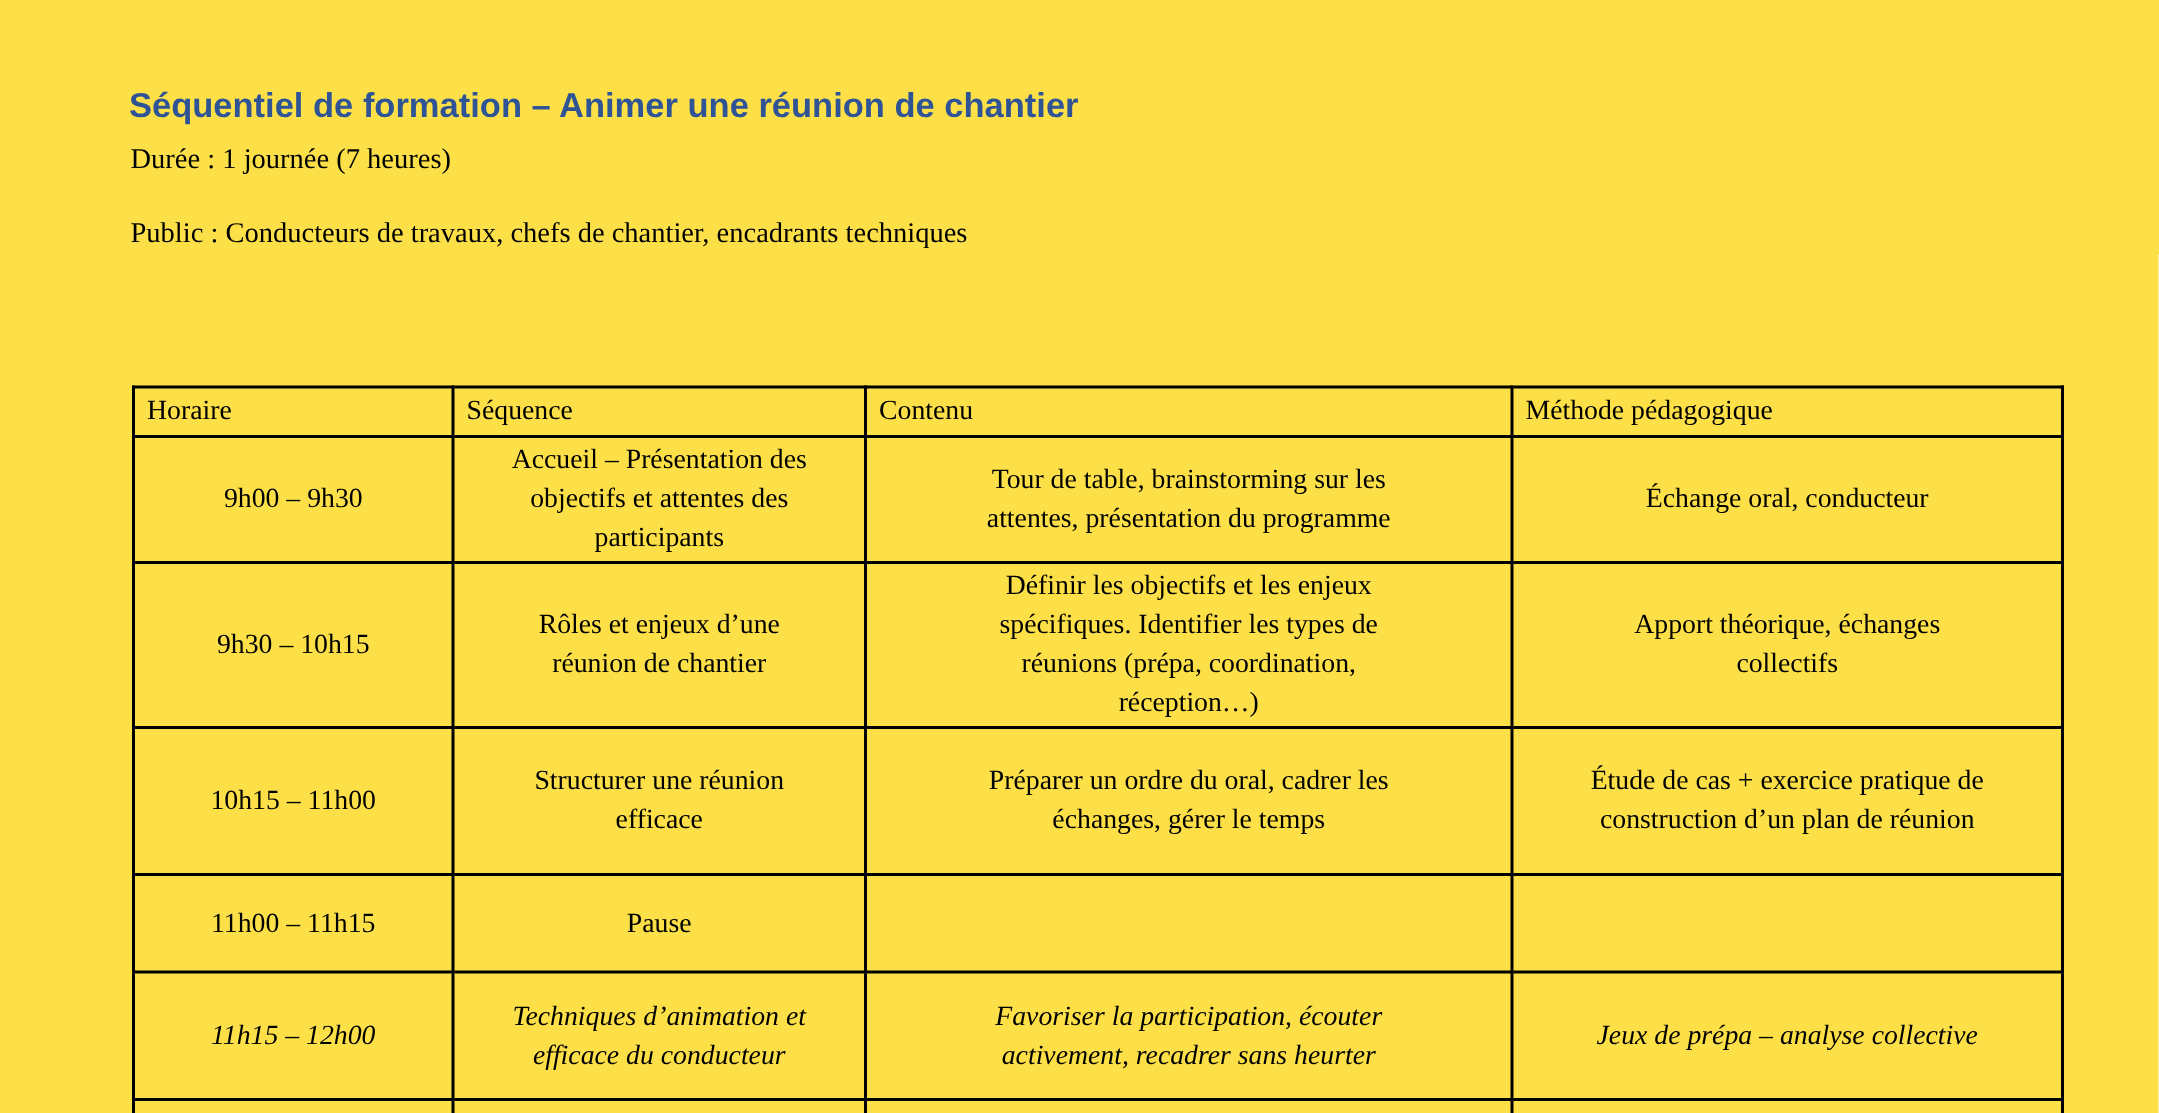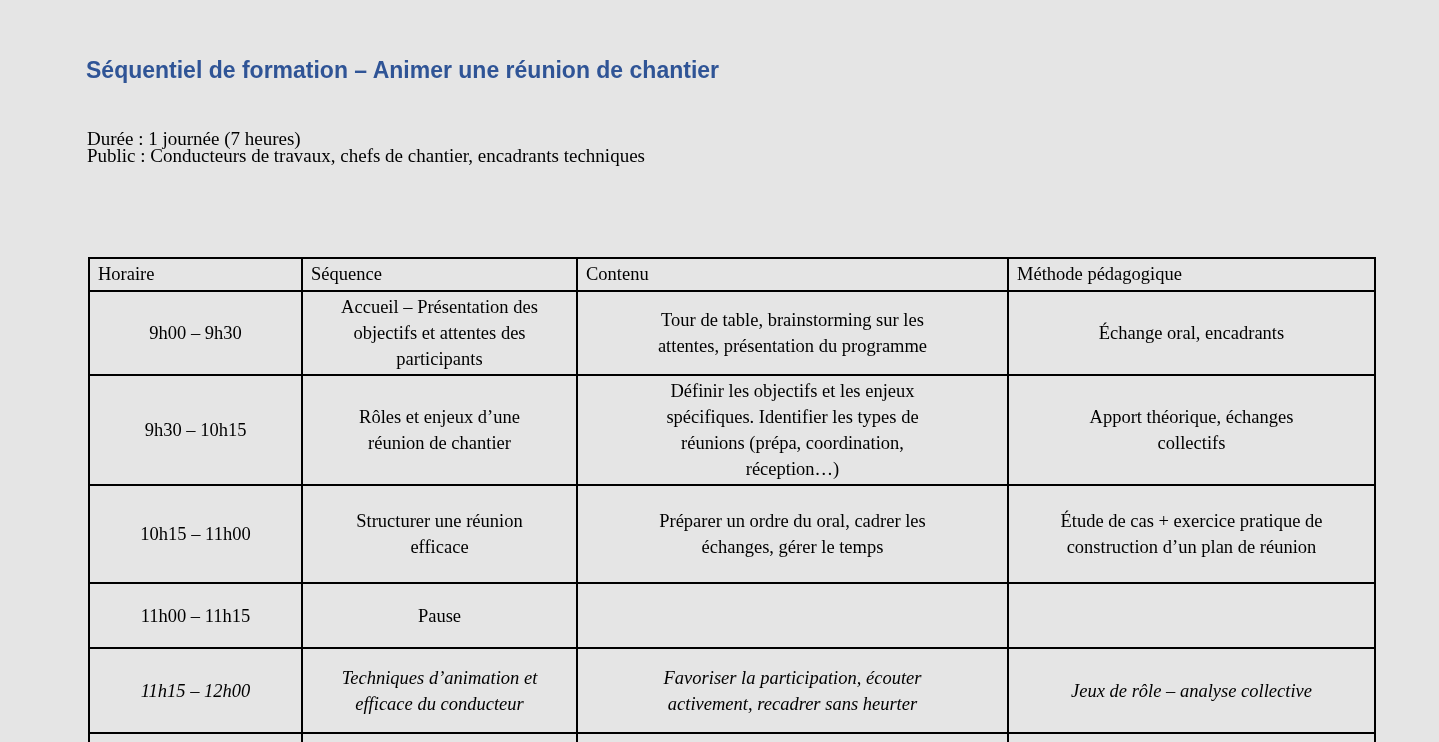--- a/index.html
+++ b/index.html
@@ -9,42 +9,42 @@
     height: 742px;
     background: #ffffff;
     overflow: hidden;
     font-family: "Liberation Serif", serif;
     color: #000000;
   }
   .page {
     position: relative;
     width: 1439px;
     height: 742px;
-    background: #e5e5e5;
+    background: #fde047;
   }
   .doc-title {
     position: absolute;
     left: 86px;
     top: 56px;
     font-family: "Liberation Sans", sans-serif;
     font-weight: bold;
     font-size: 23px;
     line-height: 28px;
     color: #2F5496;
     white-space: nowrap;
   }
   .para {
     position: absolute;
     left: 87px;
     font-size: 19px;
     line-height: 23px;
     color: #000000;
     white-space: nowrap;
   }
-  .para-duree { top: 95px; margin-top: 32px; }
+  .para-duree { top: 95px; }
   .para-public { top: 144px; }
   .section-heading {
     position: absolute;
     left: 86px;
     top: 224px;
     font-family: "Liberation Sans", sans-serif;
     font-weight: bold;
     font-size: 20px;
     line-height: 24px;
     color: #2E74B5;
@@ -113,21 +113,21 @@
       <th>Contenu</th>
       <th>Méthode pédagogique</th>
     </tr>
     <tr class="row-1">
       <td>9h00 – 9h30</td>
       <td>Accueil – Présentation des
 objectifs et attentes des
 participants</td>
       <td>Tour de table, brainstorming sur les
 attentes, présentation du programme</td>
-      <td>Échange oral, encadrants</td>
+      <td>Échange oral, conducteur</td>
     </tr>
     <tr class="row-2">
       <td>9h30 – 10h15</td>
       <td>Rôles et enjeux d’une
 réunion de chantier</td>
       <td>Définir les objectifs et les enjeux
 spécifiques. Identifier les types de
 réunions (prépa, coordination,
 réception…)</td>
       <td>Apport théorique, échanges
@@ -147,21 +147,21 @@
       <td>Pause</td>
       <td></td>
       <td></td>
     </tr>
     <tr class="row-5">
       <td>11h15 – 12h00</td>
       <td>Techniques d’animation et
 efficace du conducteur</td>
       <td>Favoriser la participation, écouter
 activement, recadrer sans heurter</td>
-      <td>Jeux de rôle – analyse collective</td>
+      <td>Jeux de prépa – analyse collective</td>
     </tr>
     <tr class="row-6">
       <td></td>
       <td></td>
       <td></td>
       <td></td>
     </tr>
   </tbody>
     </table>
 

